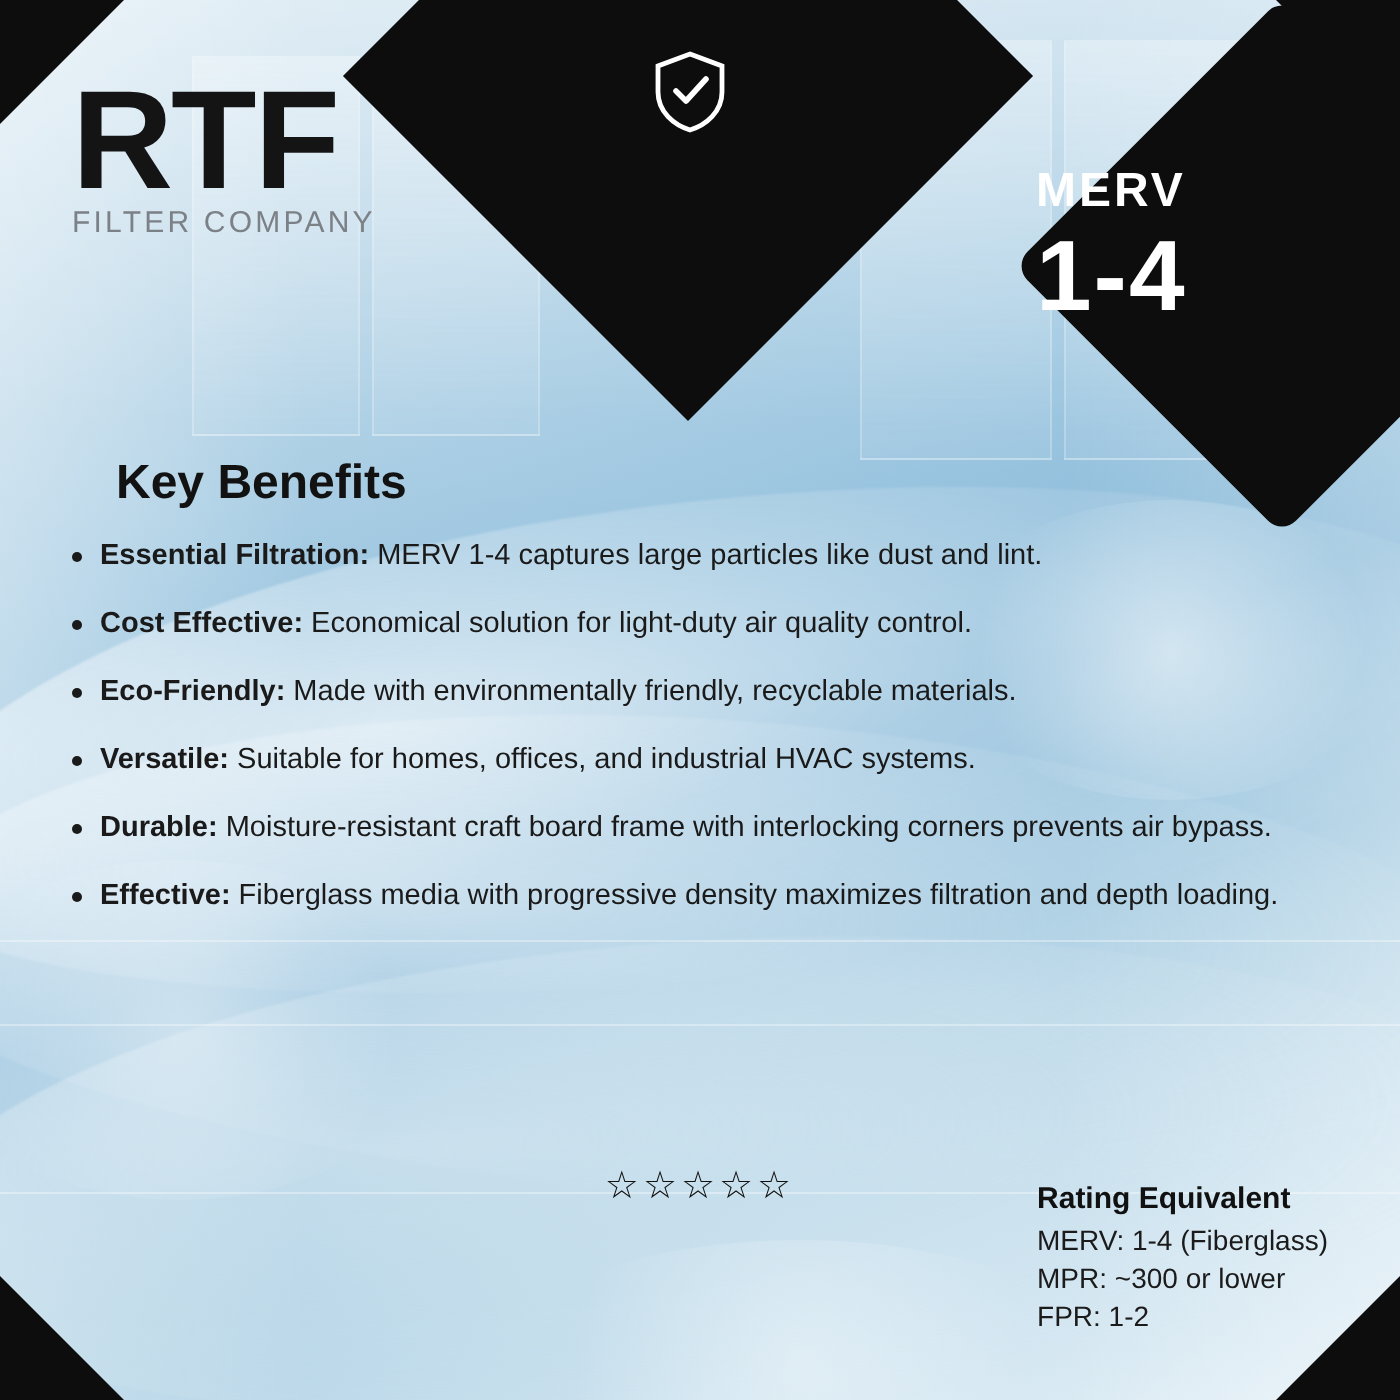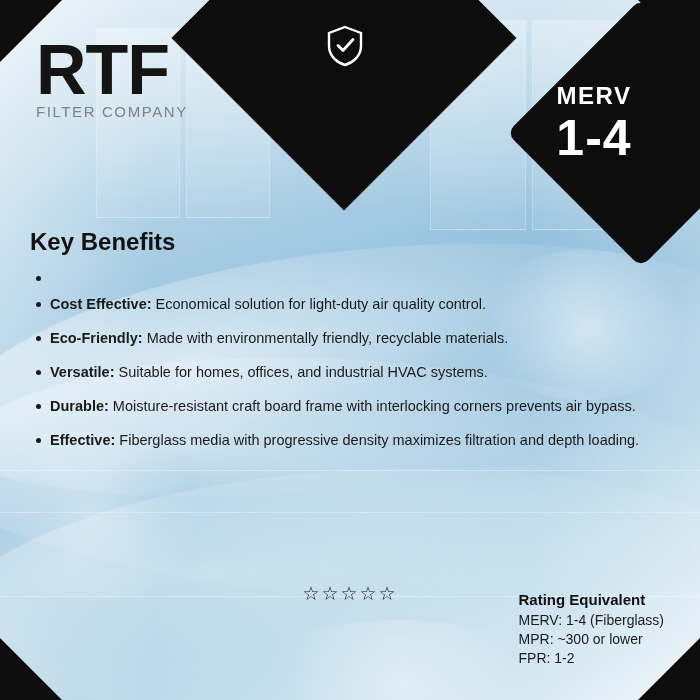--- a/index.html
+++ b/index.html
@@ -95,23 +95,23 @@
   .merv-diamond {
     position: absolute;
     right: -36px; top: 38px;
     width: 190px; height: 190px;
     background: #0d0d0d;
     transform: rotate(45deg);
     border-radius: 10px;
   }
   .merv-text {
     position: absolute;
-    right: 16px; top: 82px;
+    right: 2px; top: 82px;
     width: 180px;
-    text-align: center;
+    text-align: left;
     color: #fff;
     z-index: 6;
   }
   .merv-label {
     font-size: 24px;
     font-weight: bold;
     letter-spacing: 1.5px;
     line-height: 28px;
   }
   .merv-value {
@@ -147,20 +147,21 @@
     position: absolute;
     left: 30px; top: 228px;
     width: 620px;
     z-index: 5;
   }
   .benefits-title {
     font-size: 24px;
     font-weight: bold;
     color: #121212;
     margin-bottom: 12px;
+    margin-left: 28px;
   }
   .b-item {
     display: flex;
     align-items: flex-start;
     margin-bottom: 13px;
   }
   .b-dot {
     width: 5px; height: 5px;
     border-radius: 50%;
     background: #1a1a1a;
@@ -254,20 +255,21 @@
   <div class="logo">
     <div class="logo-mark">RTF</div>
     <div class="logo-sub">FILTER COMPANY</div>
   </div>
 
   <div class="benefits">
     <div class="benefits-title">Key Benefits</div>
 
     <div class="b-item">
       <span class="b-dot"></span>
+      <div class="b-text"><b>Essential Filtration:</b><span> MERV 1-4 captures large particles like dust and lint.</span></div>
     </div>
 
     <div class="b-item">
       <span class="b-dot"></span>
       <div class="b-text"><b>Cost Effective:</b><span> Economical solution for light-duty air quality control.</span></div>
     </div>
 
 
     <div class="b-item">
       <span class="b-dot"></span>

